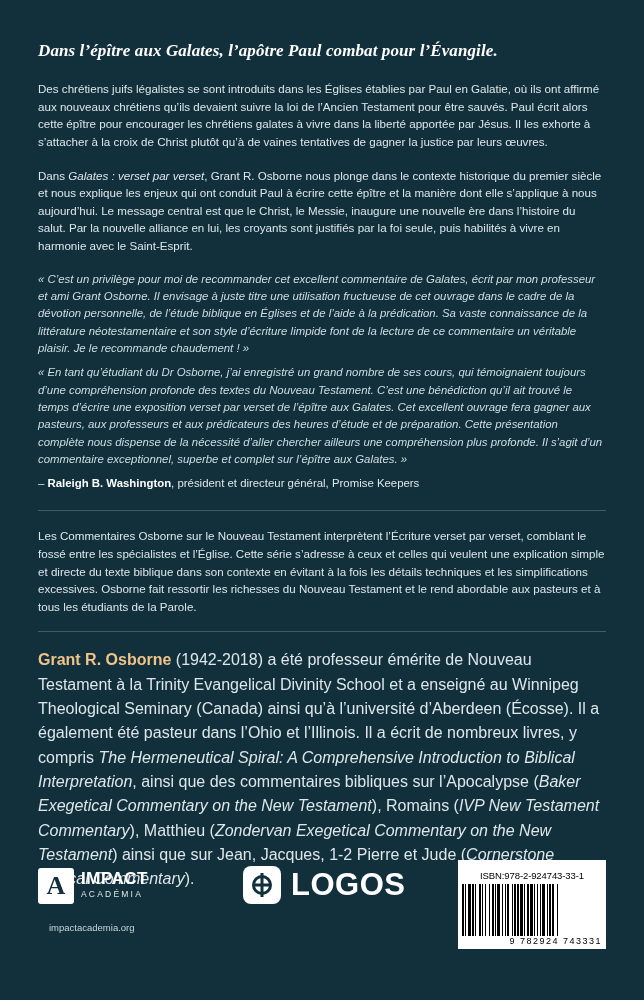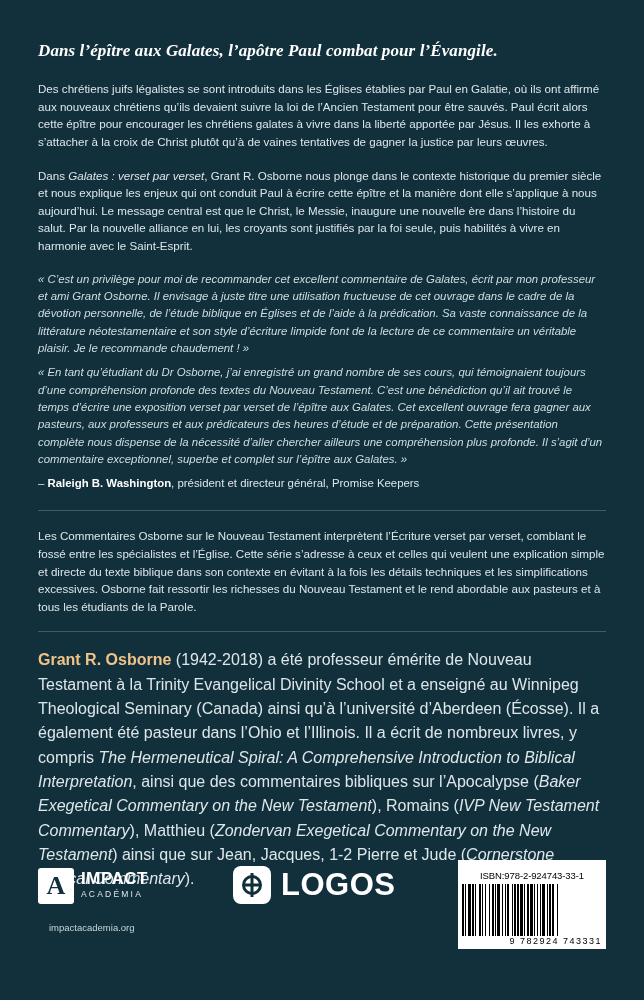--- a/index.html
+++ b/index.html
@@ -131,21 +131,21 @@
     position: absolute;
     left: 11px;
     top: 62px;
     font-size: 9.5px;
     color: #c7d6da;
     text-decoration: none;
   }
 
   .logo-logos {
     position: absolute;
-    left: 195px;
+    left: 205px;
     top: 6px;
     display: flex;
     align-items: center;
   }
   .logos-mark {
     width: 38px; height: 38px;
     border-radius: 8px;
     background: #ffffff;
     position: relative;
     margin-right: 10px;

